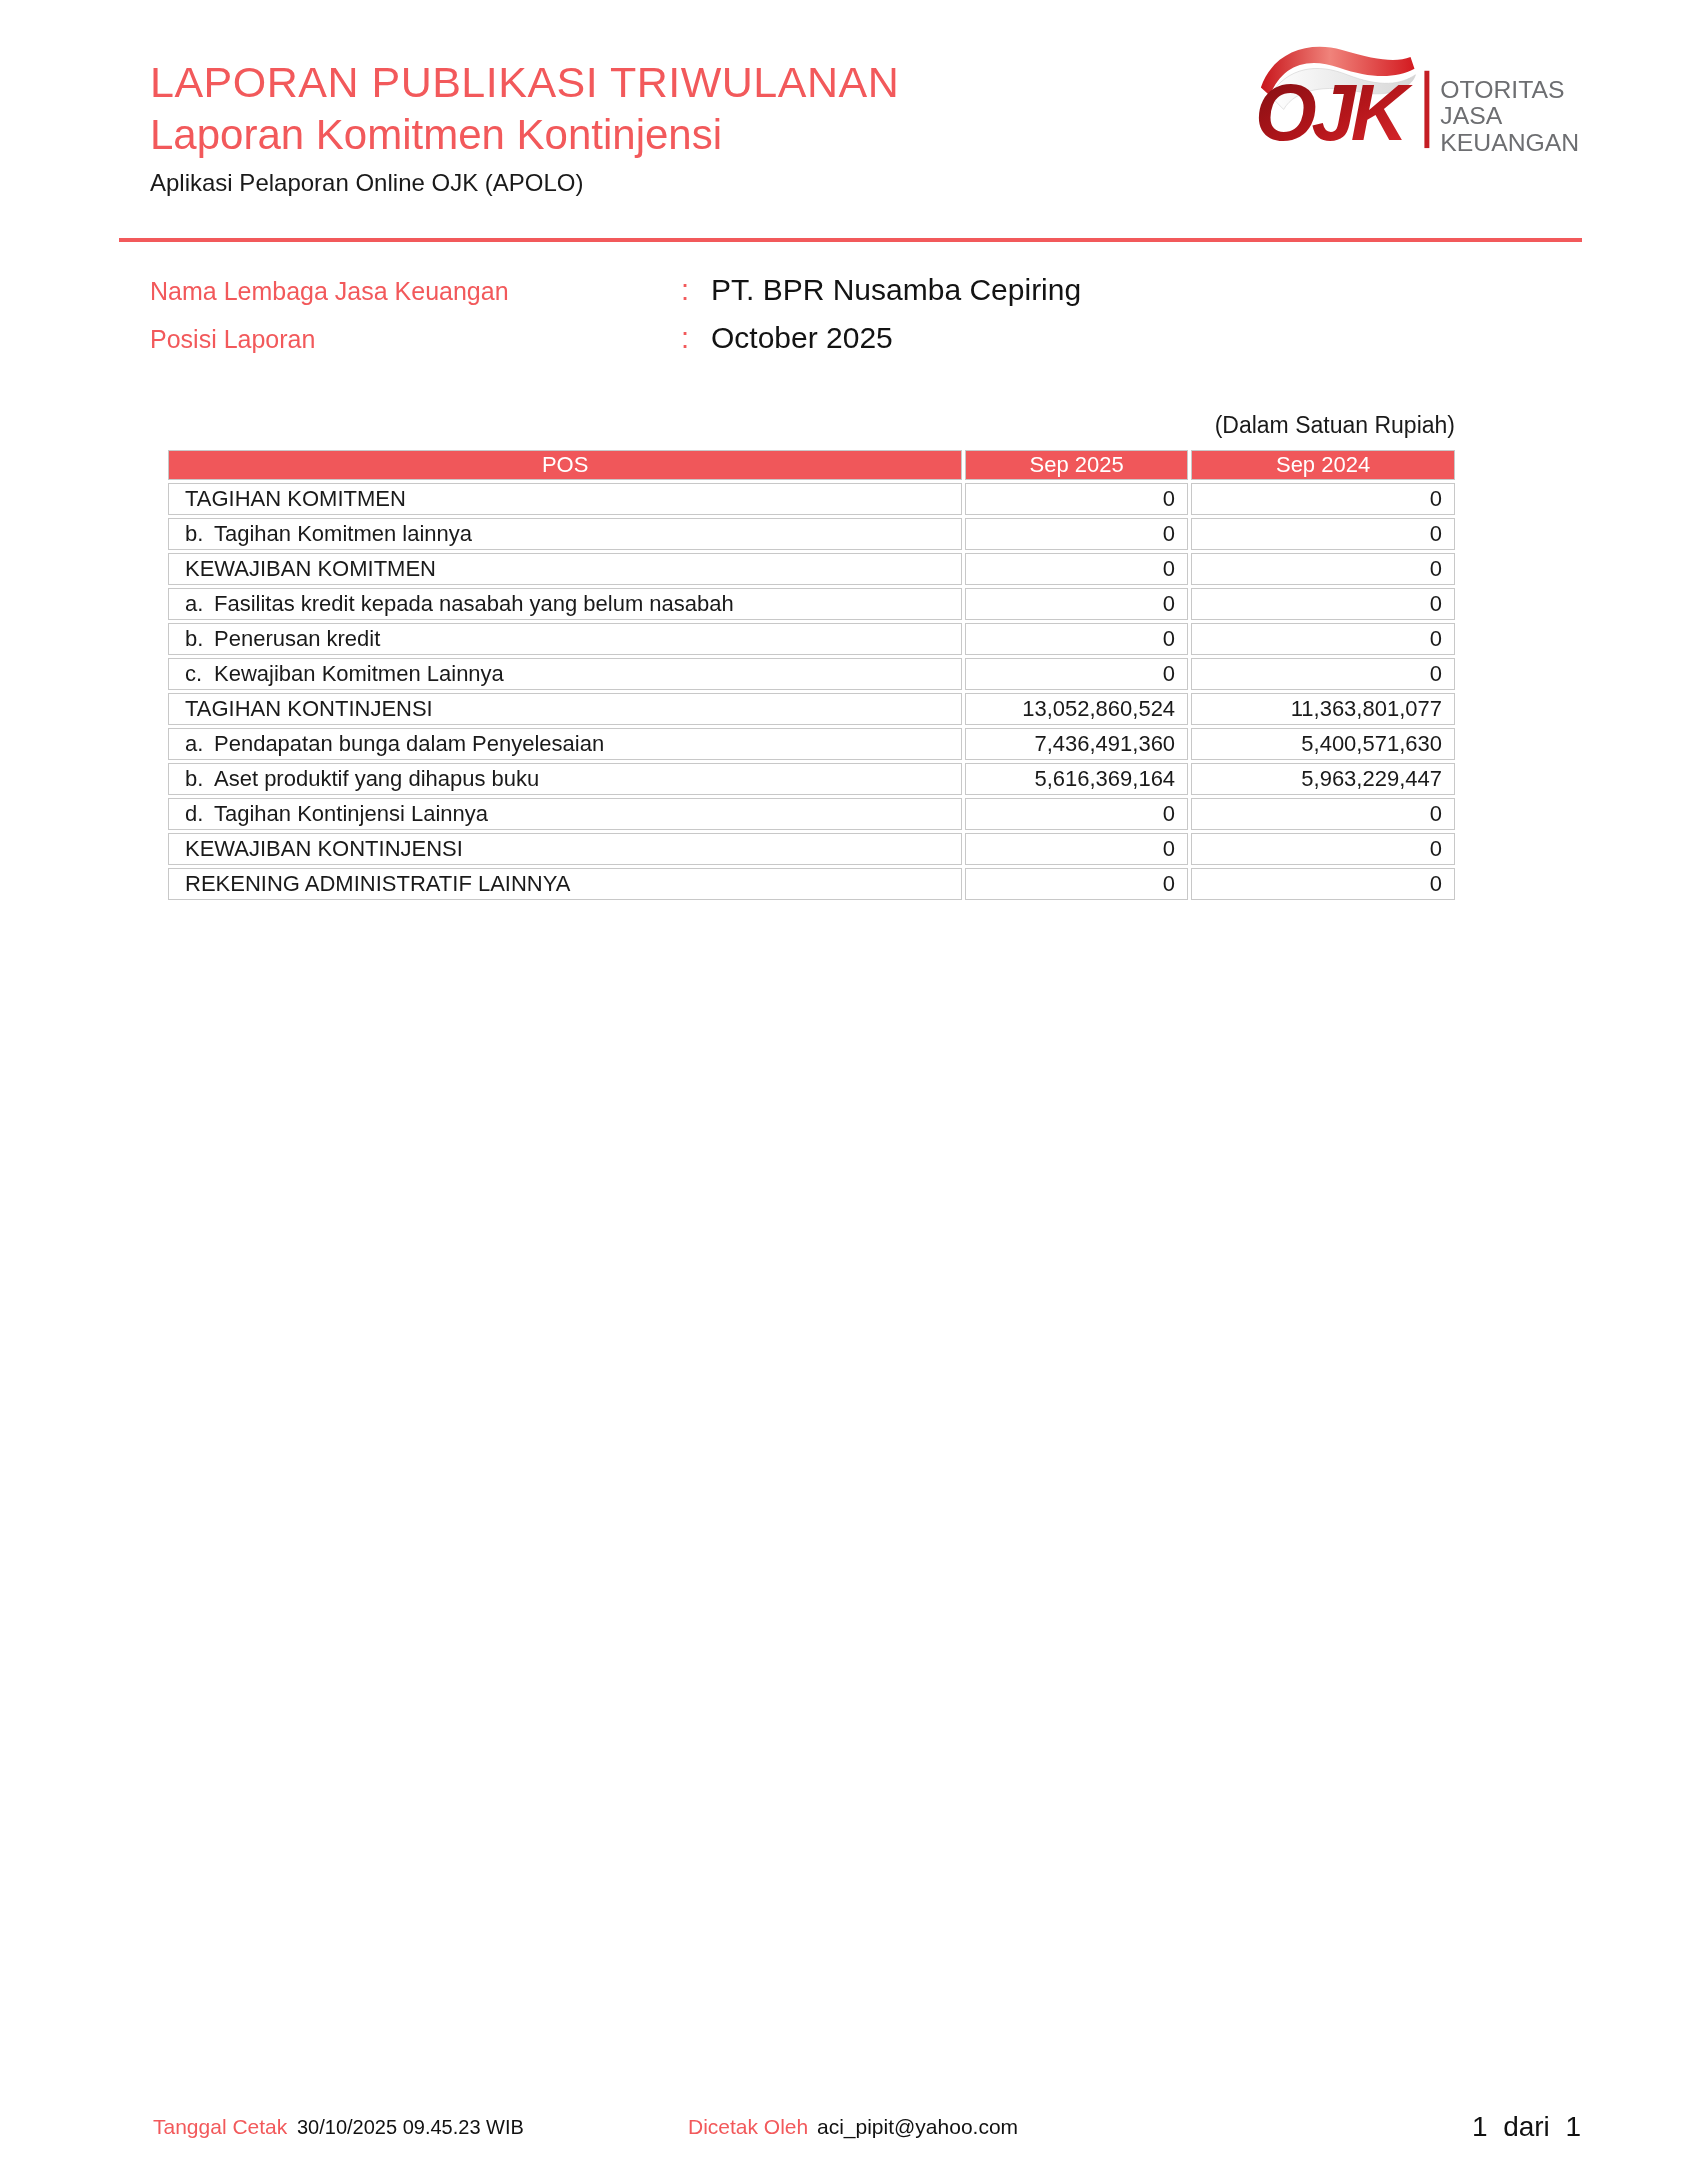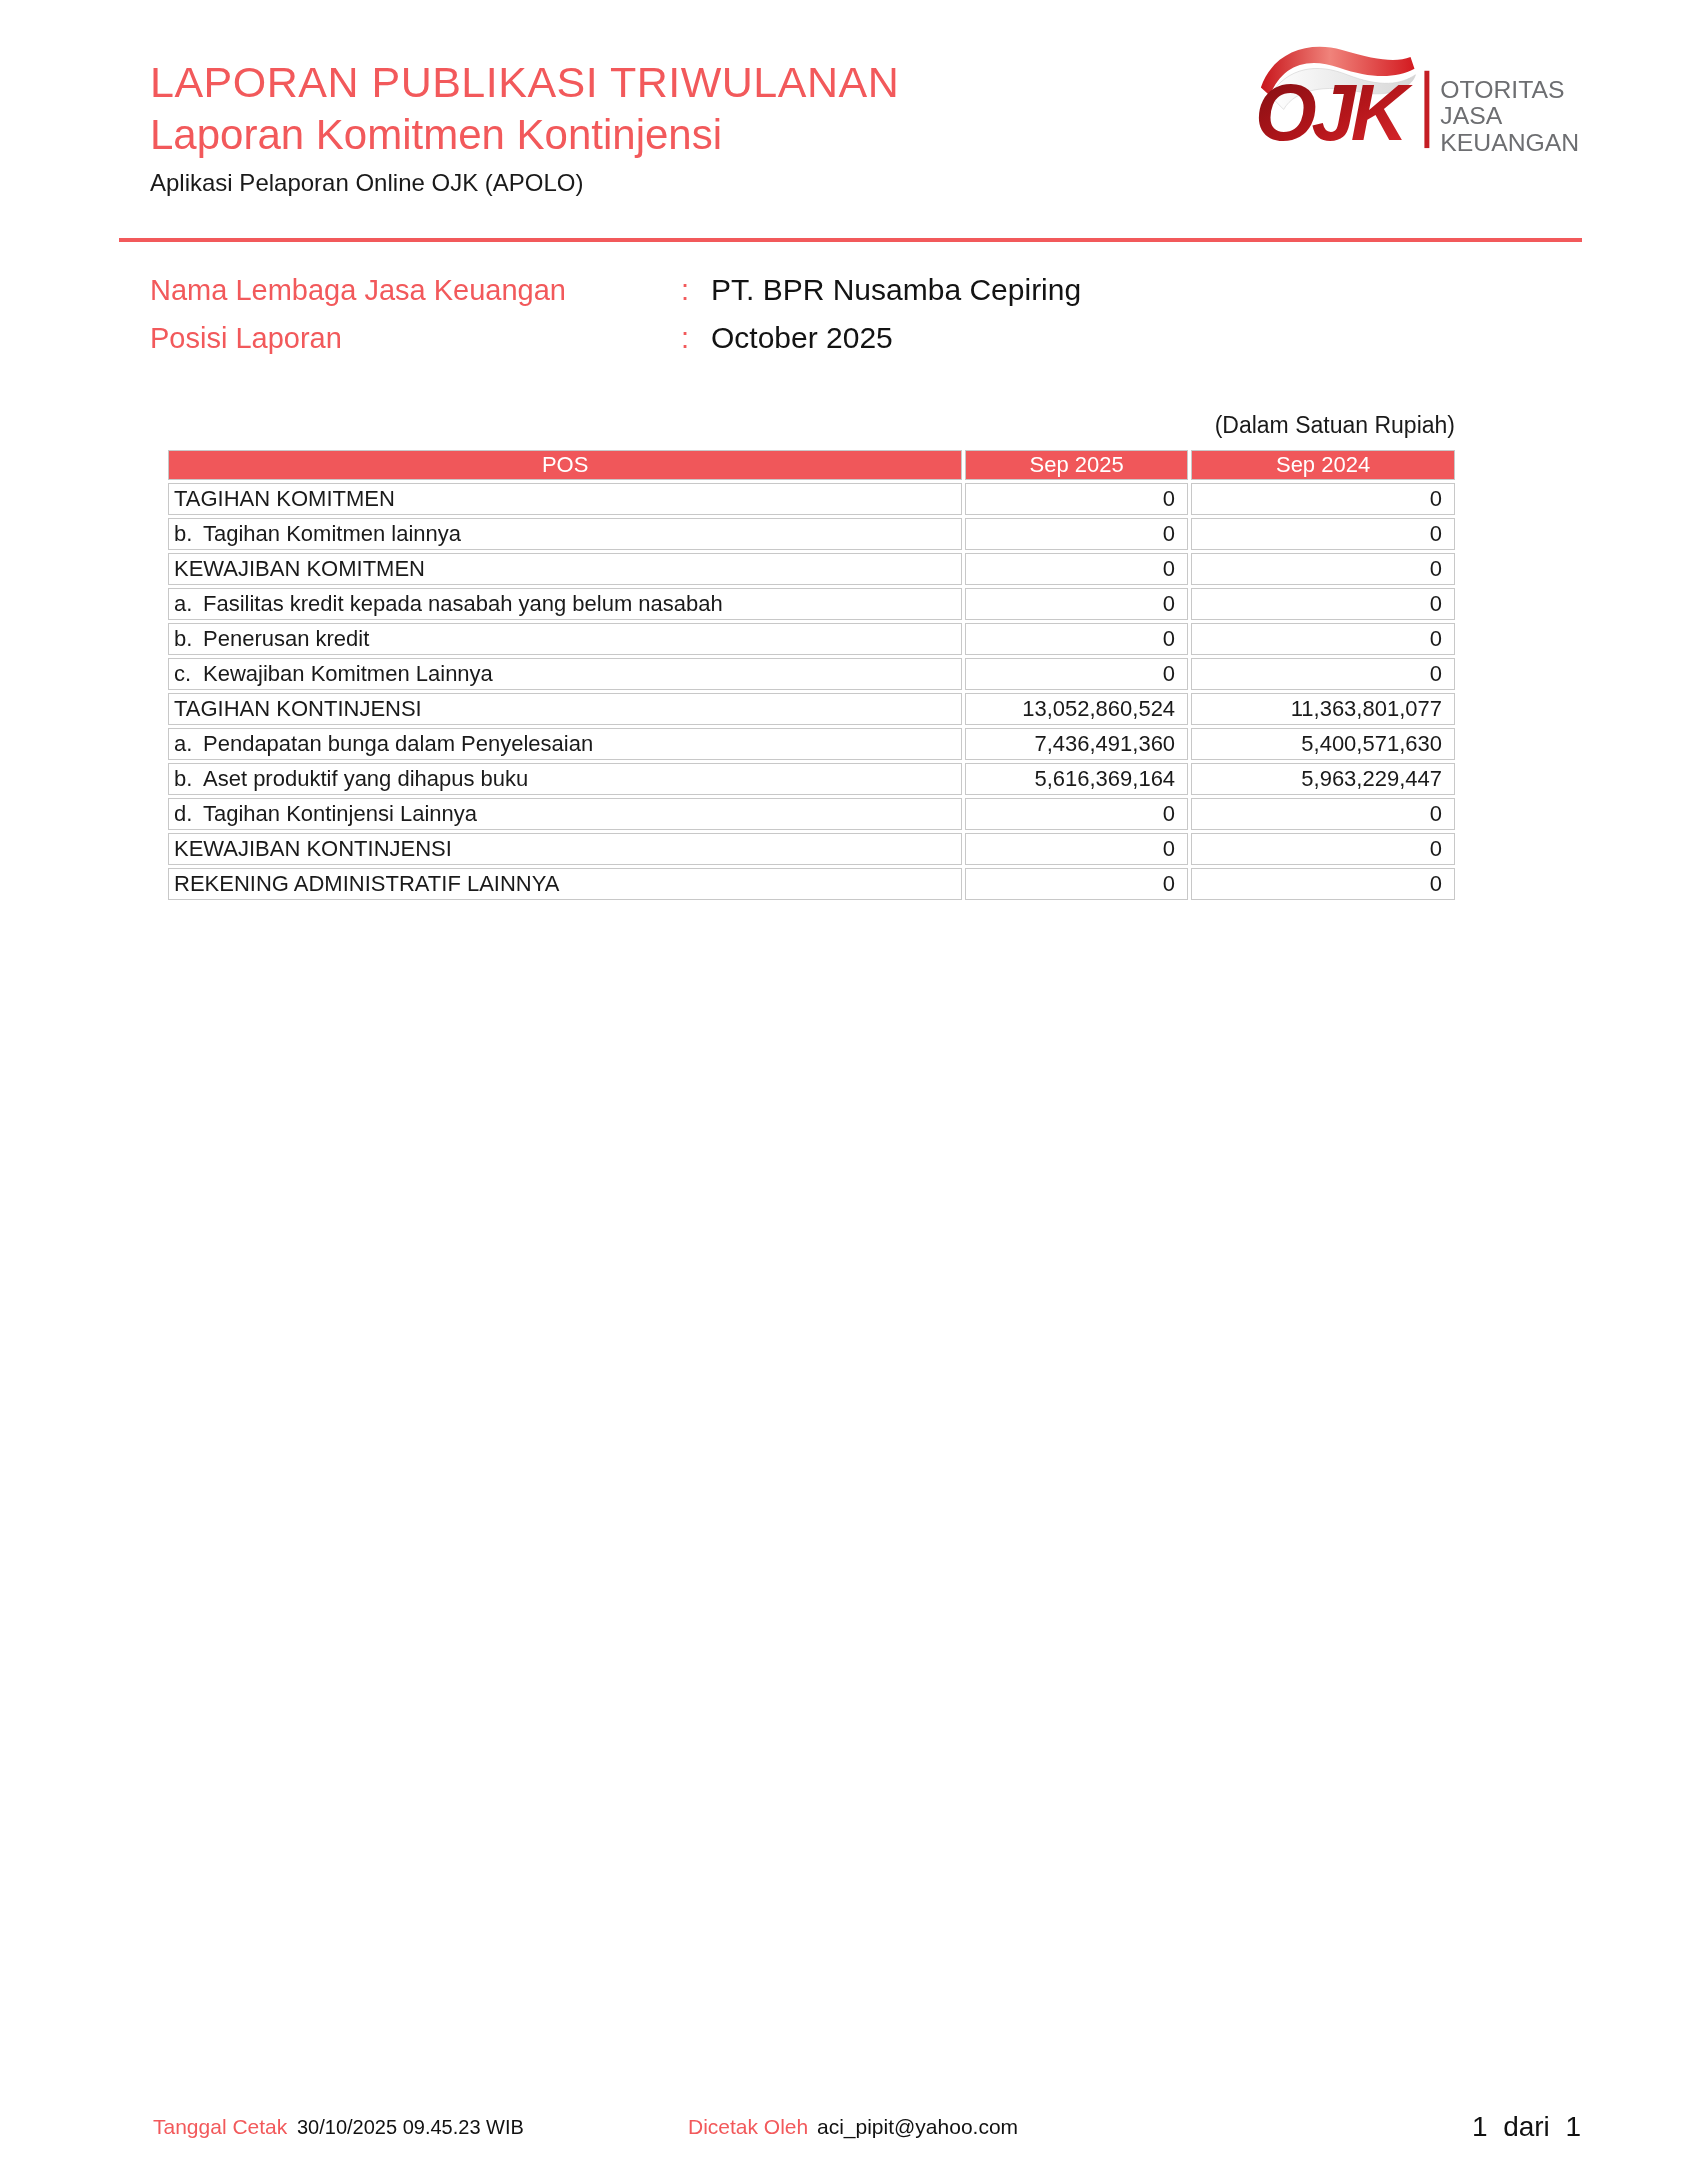--- a/index.html
+++ b/index.html
@@ -25,41 +25,41 @@
   .title2{font-size:42px;line-height:50px;color:var(--accent);margin-top:2px;font-weight:400;}
   .app-name{font-size:24px;line-height:30px;color:var(--ink);margin-top:8px;}
 
   .logo{position:absolute;left:1245px;top:38px;width:337px;height:127px;}
 
   .red-rule{position:absolute;left:119px;top:238px;width:1463px;height:4px;background:var(--accent);}
 
   
   .info{position:absolute;left:150px;top:273px;}
   .info-row{display:flex;align-items:baseline;height:48px;}
-  .info-label{width:531px;font-size:29px;color:var(--accent);}
+  .info-label{width:531px;font-size:25px;color:var(--accent);}
   .info-sep{width:30px;font-size:29px;color:var(--accent);}
   .info-value{font-size:30px;color:#131313;}
 
   
   .unit-note{position:absolute;left:168px;top:412px;width:1287px;text-align:right;font-size:23px;color:var(--ink);}
   table.report{
     position:absolute;left:165px;top:447px;width:1293px;
     border-collapse:separate;border-spacing:3px;table-layout:fixed;
   }
   col.c-pos{width:62%;} col.c-y1{width:17.4%;} col.c-y2{width:20.6%;}
   table.report th{
     background:var(--header-bg);color:#fff;font-weight:400;
     font-size:22px;height:30px;border:1px solid var(--border);
     text-align:center;vertical-align:middle;
   }
   table.report td{
     border:1px solid var(--border);height:32px;background:#fff;
     font-size:22px;color:var(--ink);vertical-align:middle;
   }
-  td.pos-cell{padding-left:5px;text-align:left;}
+  td.pos-cell{padding-left:16px;text-align:left;}
   td.pos-cell .row-label{white-space:pre-wrap;}
   .prefix{display:inline-block;width:29px;}
   td.num-cell{text-align:right;padding-right:12px;}
 
   
   .pfooter{position:absolute;left:0;top:2112px;width:1683px;height:40px;font-size:21px;}
   .pfooter span{position:absolute;top:0;line-height:30px;white-space:pre;}
   .f-print-label{left:153px;color:var(--accent);}
   .f-print-value{left:297px;color:#111;font-size:20px;text-align:center;}
   .f-by-label{left:688px;color:var(--accent);}

